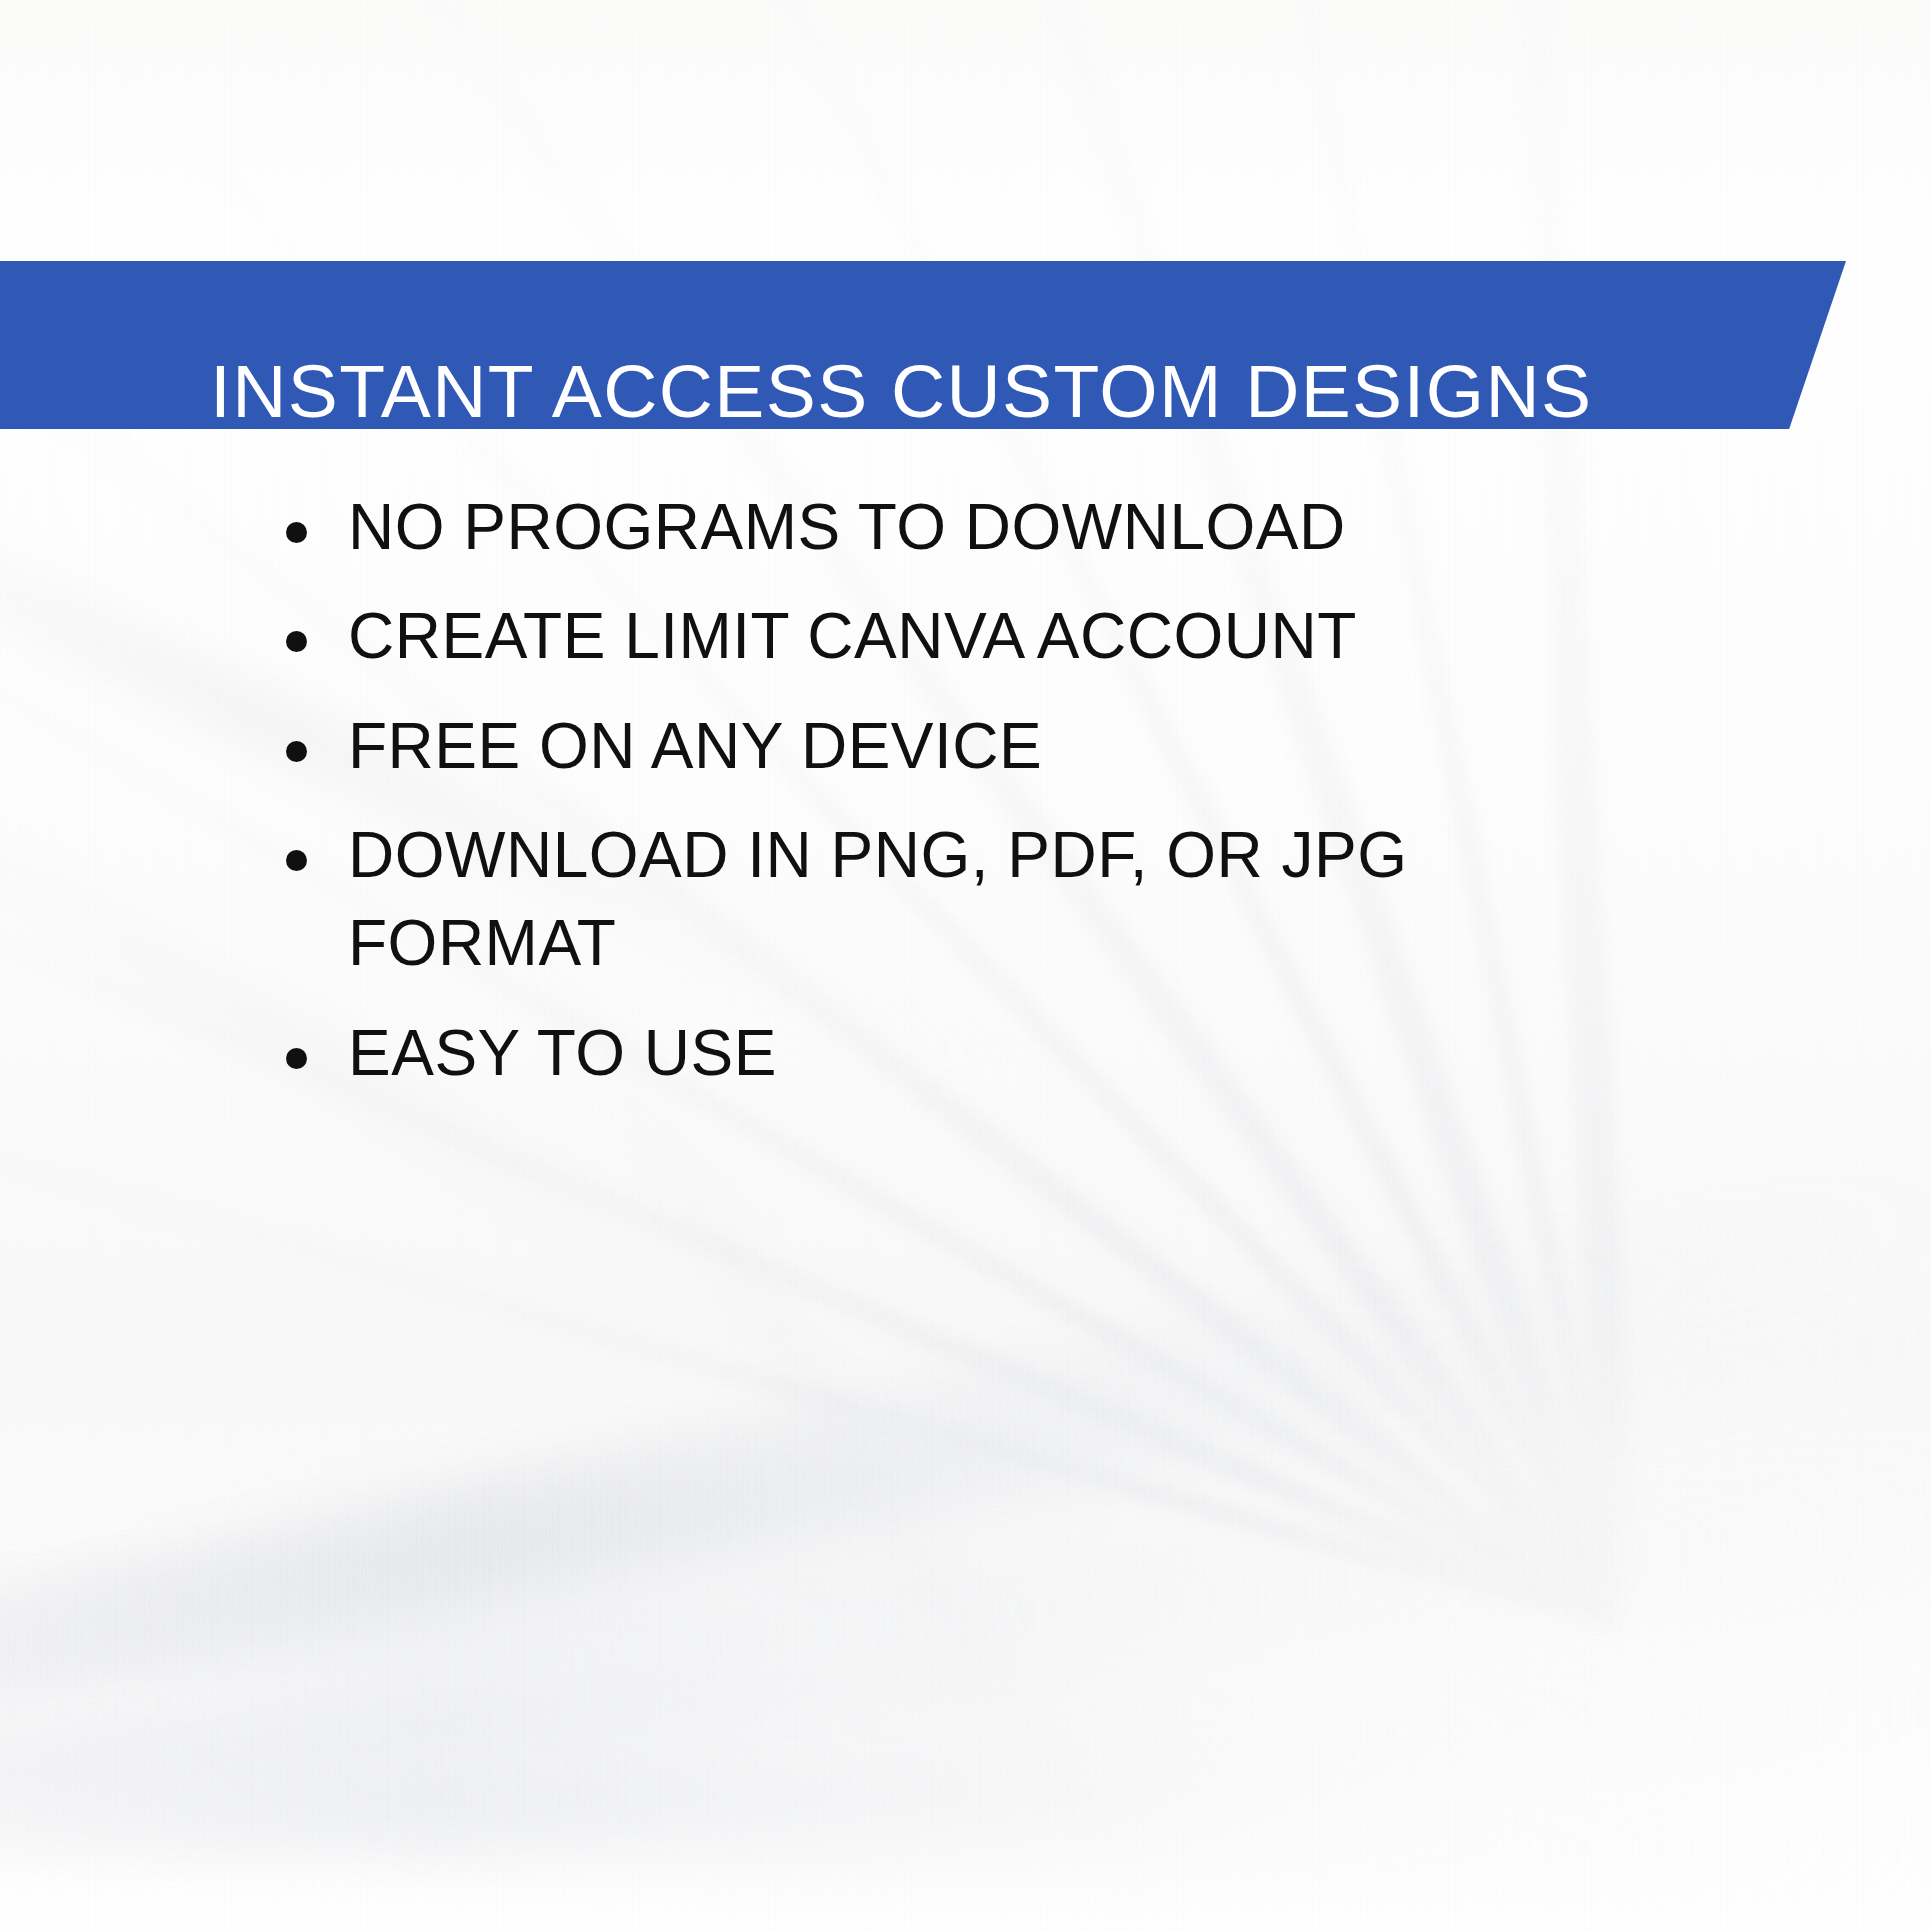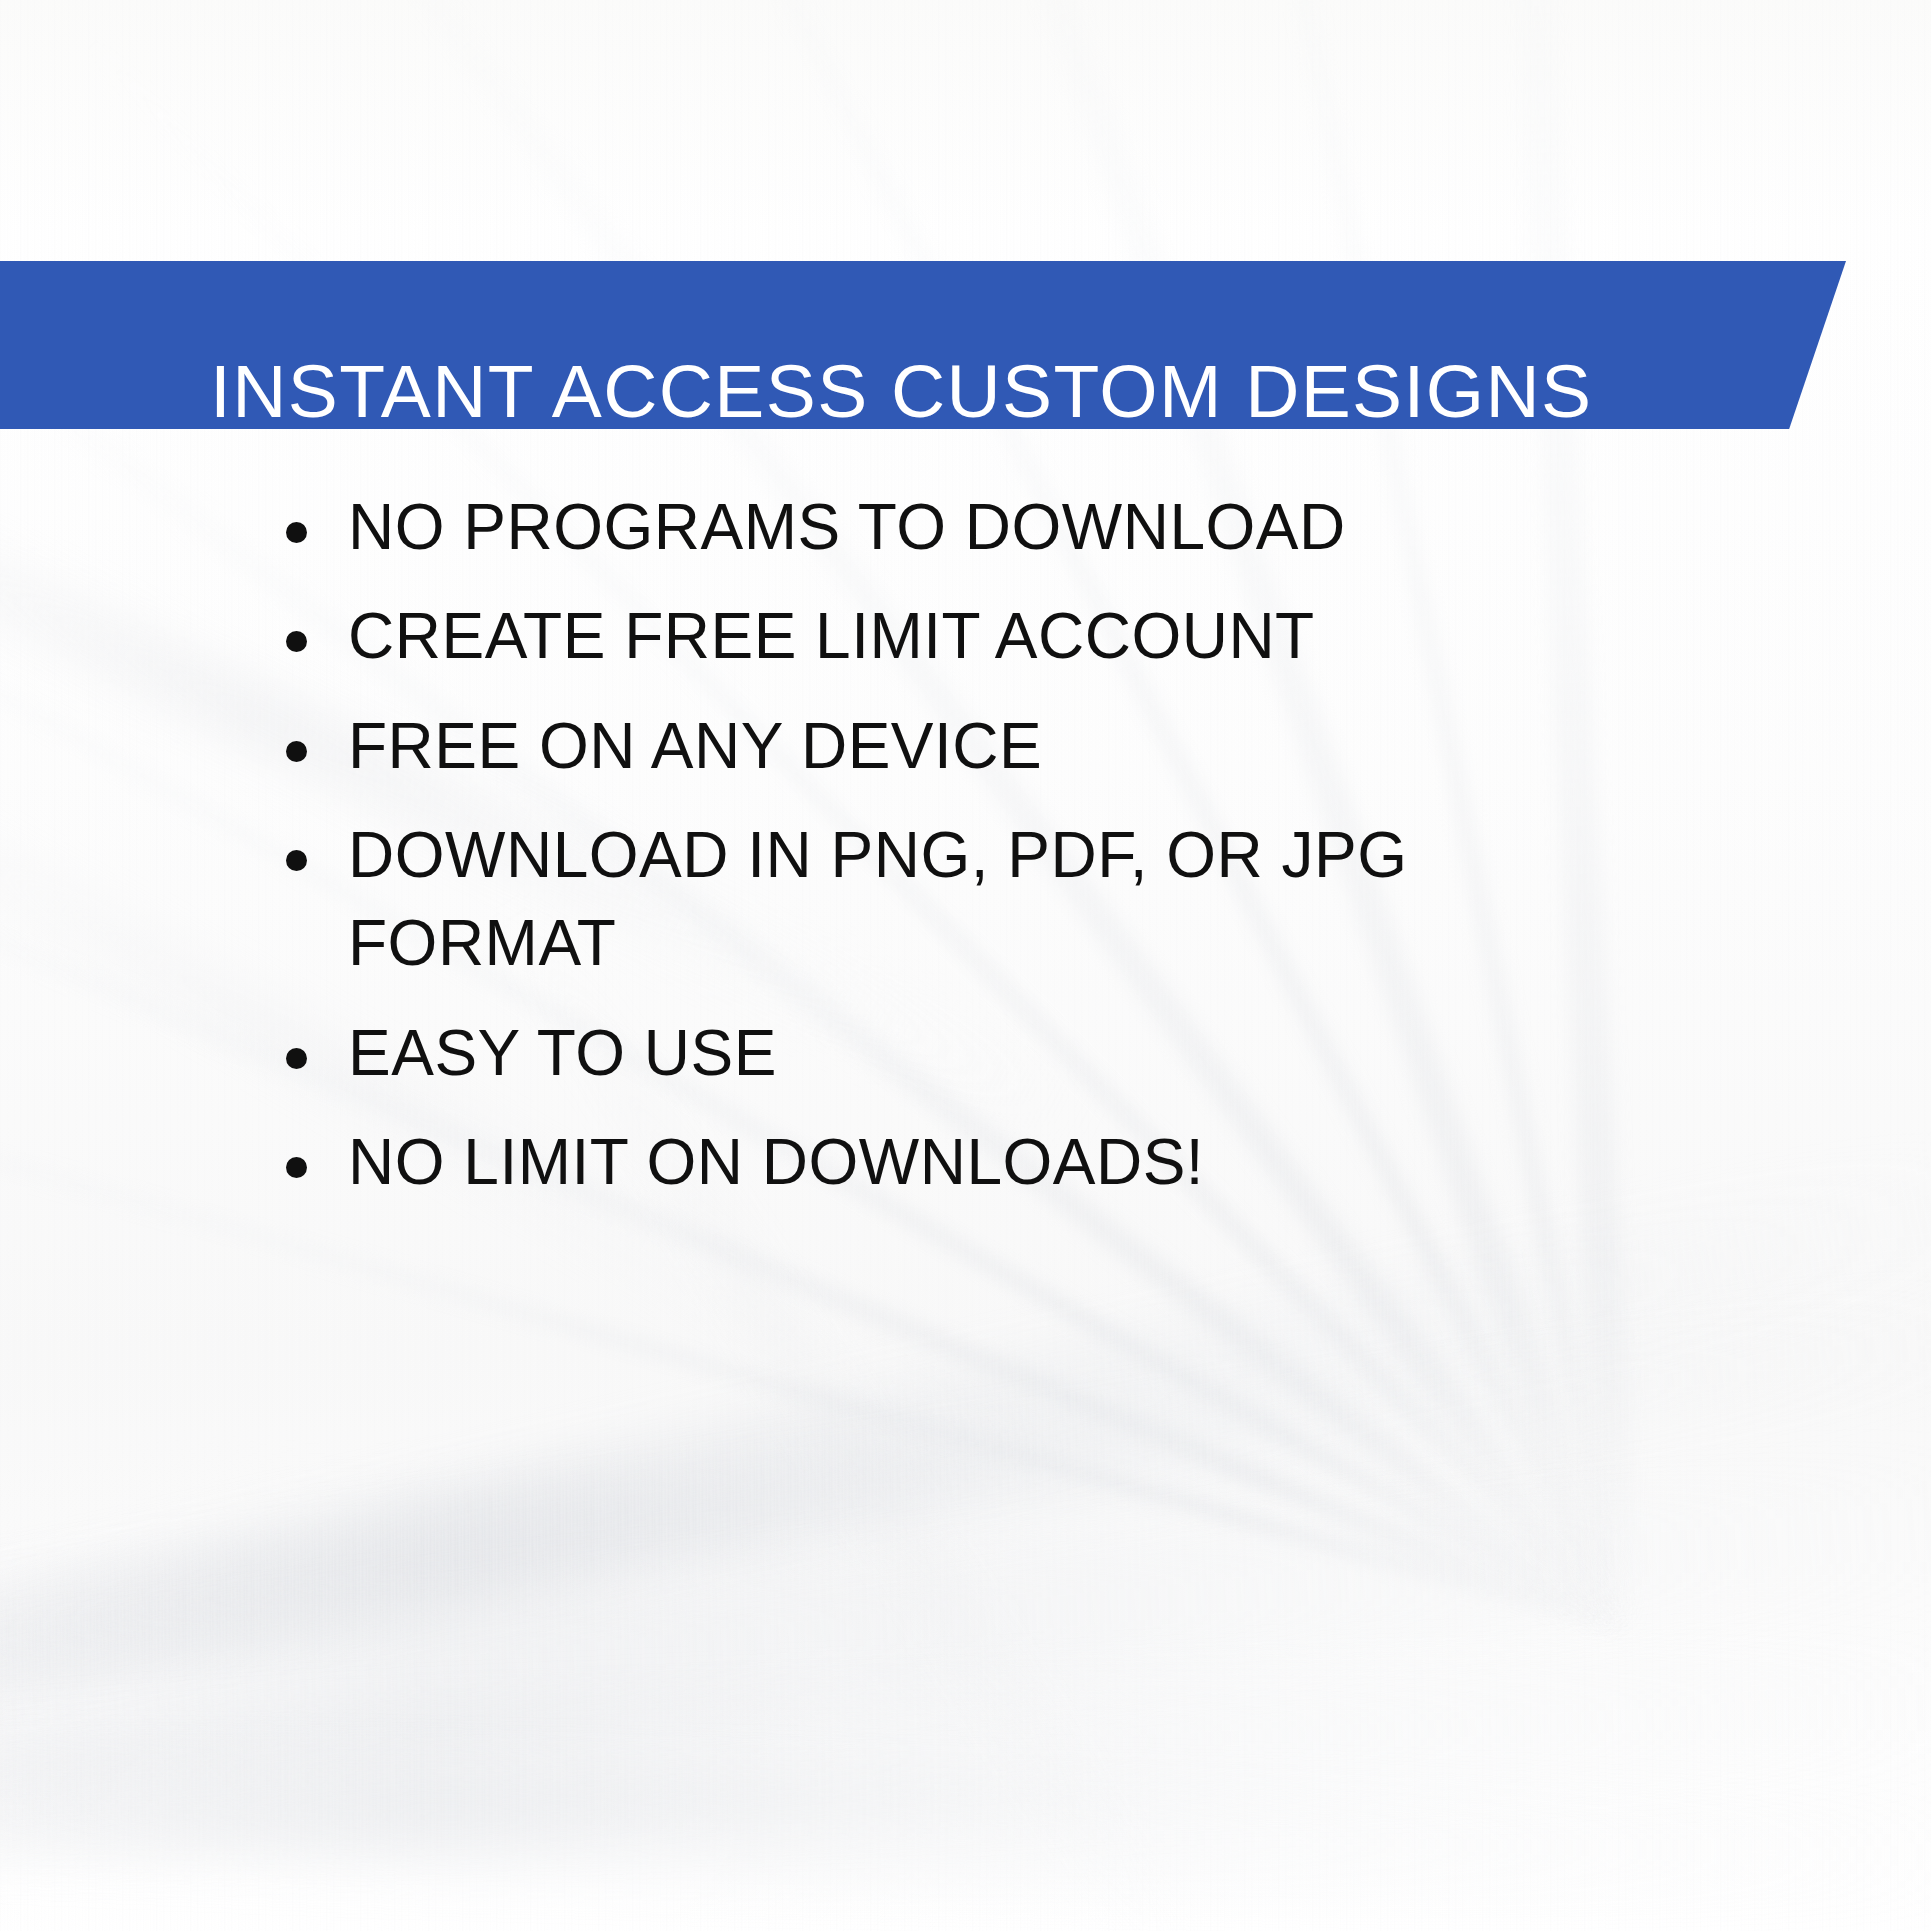--- a/index.html
+++ b/index.html
@@ -228,34 +228,30 @@
     <div class="banner-title">INSTANT ACCESS CUSTOM DESIGNS</div>
   </div>
 
   <ul class="features">
     <li class="feature-item">
       <span class="dot"></span>
       <span class="feature-text">NO PROGRAMS TO DOWNLOAD</span>
     </li>
     <li class="feature-item">
       <span class="dot"></span>
-      <span class="feature-text">CREATE FREE LIMIT ACCOUNT</span>
+      <span class="feature-text">CREATE LIMIT CANVA ACCOUNT</span>
     </li>
     <li class="feature-item">
       <span class="dot"></span>
       <span class="feature-text">FREE ON ANY DEVICE</span>
     </li>
     <li class="feature-item">
       <span class="dot"></span>
       <span class="feature-text">DOWNLOAD IN PNG, PDF, OR JPG FORMAT</span>
     </li>
     <li class="feature-item">
       <span class="dot"></span>
       <span class="feature-text">EASY TO USE</span>
     </li>
-    <li class="feature-item">
-      <span class="dot"></span>
-      <span class="feature-text">NO LIMIT ON DOWNLOADS!</span>
-    </li>
   </ul>
 
 </div>
 
 
 </body></html>

